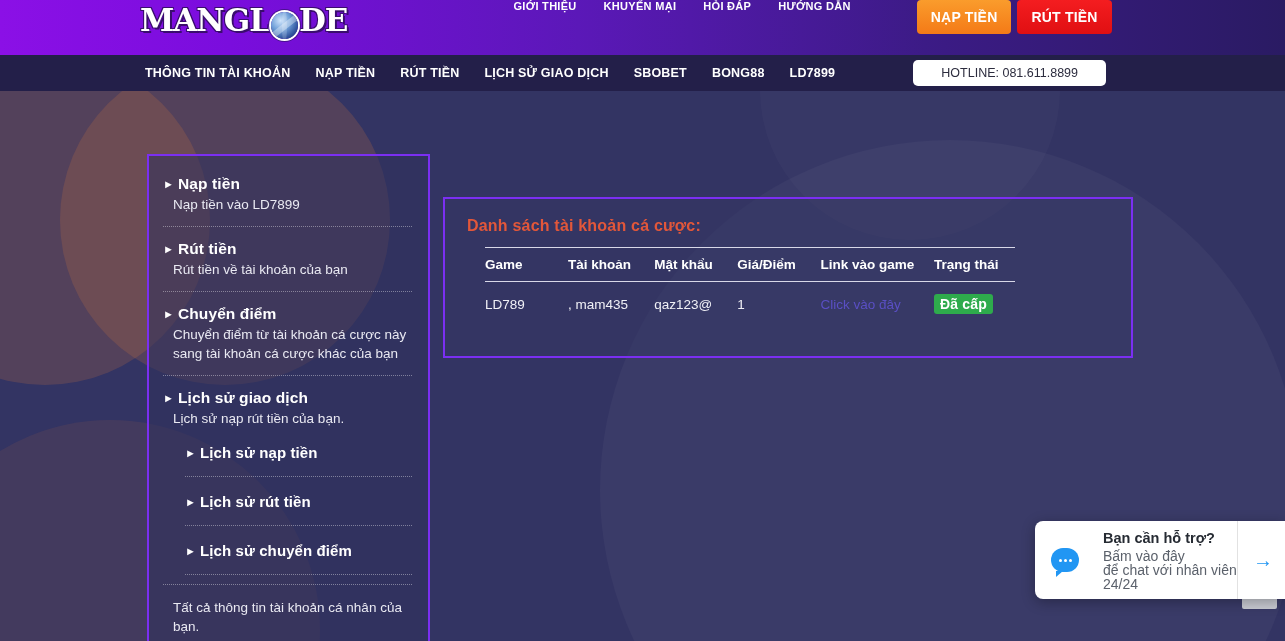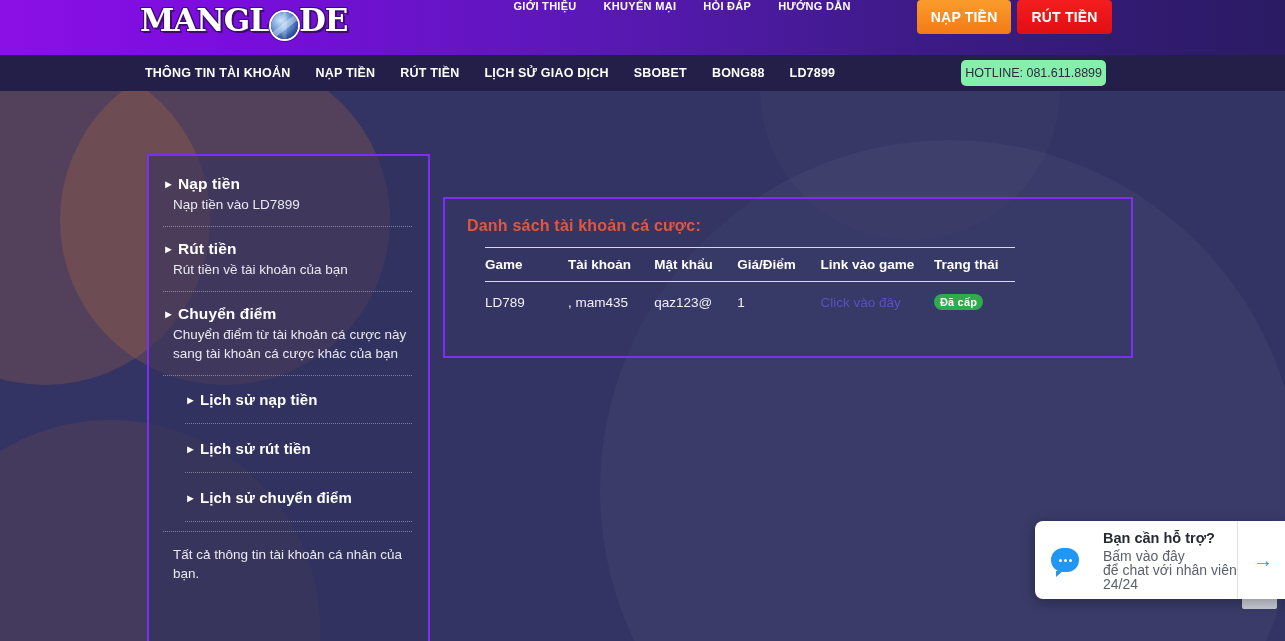--- a/index.html
+++ b/index.html
@@ -133,24 +133,24 @@
   .subnav-links a {
     color: #ffffff;
     font-size: 12.5px;
     font-weight: bold;
     letter-spacing: .2px;
     text-decoration: none;
     white-space: nowrap;
   }
   .hotline {
     margin-left: auto; margin-right: 179px;
-    background: #86efac;
+    background: #ffffff;
     color: #2c2c3e;
     font-size: 12.5px;
-    padding: 6px 4px;
+    padding: 6px 28px;
     border-radius: 5px;
     white-space: nowrap;
   }
 
   
   .content { position: relative; z-index: 2; }
 
   .sidebar {
     position: absolute;
     left: 147px; top: 63px;
@@ -229,24 +229,24 @@
 
   .game-link {
     color: #5a4fc4;
     text-decoration: none;
     font-size: 13.5px;
   }
   .badge-granted {
     display: inline-block;
     background: #2eab4c;
     color: #ffffff;
-    font-size: 11px;
+    font-size: 14px;
     font-weight: bold;
     padding: 2px 6px;
-    border-radius: 8px;
+    border-radius: 3px;
     letter-spacing: .2px;
   }
 
   
   .chat-card {
     position: absolute;
     z-index: 6;
     left: 1035px; top: 521px;
     width: 250px; height: 78px;
     background: #ffffff;
@@ -401,20 +401,26 @@
       <div class="menu-sep"></div>
 
       <div class="menu-item">
         <div class="menu-title">
           <span class="bullet">►</span><span>Chuyển điểm</span>
         </div>
         <div class="menu-desc">Chuyển điểm từ tài khoản cá cược này sang tài khoản cá cược khác của bạn</div>
       </div>
       <div class="menu-sep"></div>
 
+      <div class="menu-item">
+        <div class="menu-title">
+          <span class="bullet">►</span><span>Lịch sử giao dịch</span>
+        </div>
+        <div class="menu-desc">Lịch sử nạp rút tiền của bạn.</div>
+      </div>
 
       <div class="submenu">
         <div class="menu-item">
           <div class="menu-title">
             <span class="bullet">►</span><span>Lịch sử nạp tiền</span>
           </div>
         </div>
         <div class="menu-sep"></div>
 
         <div class="menu-item">

